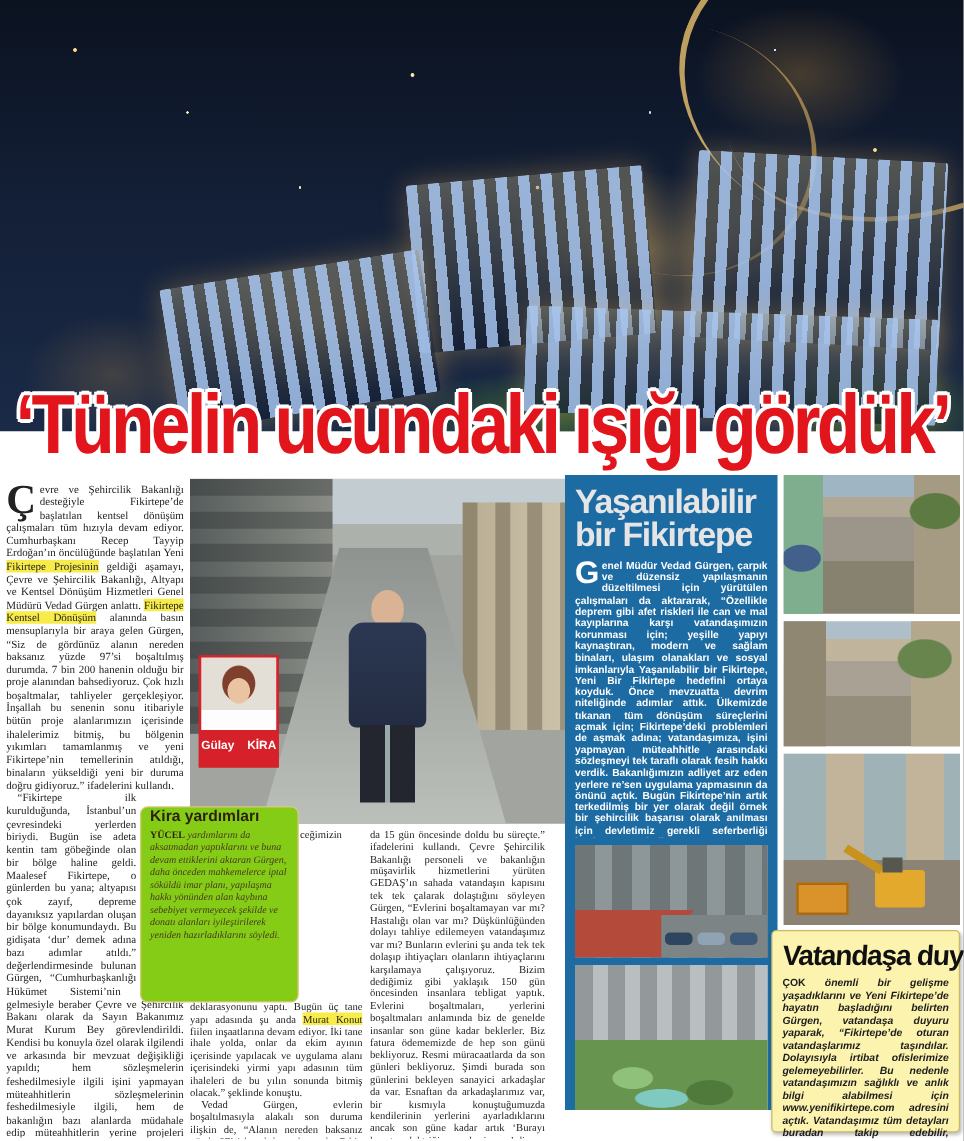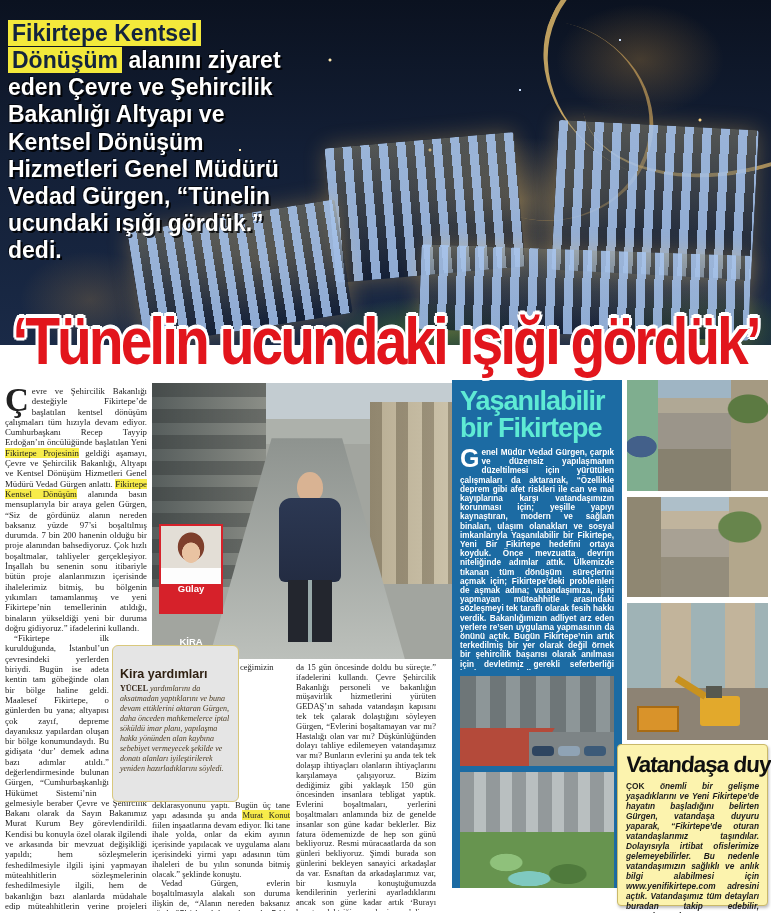--- a/index.html
+++ b/index.html
@@ -65,31 +65,31 @@
   .mp-man{position:absolute;left:50%;bottom:6%;width:64px;height:170px;transform:translateX(-50%);}
   .mp-head{position:absolute;left:50%;top:0;width:26px;height:30px;transform:translateX(-50%);border-radius:50% 50% 45% 45%;background:#d9b393;}
   .mp-body{position:absolute;left:50%;top:26px;width:62px;height:84px;transform:translateX(-50%);border-radius:12px 12px 6px 6px;background:linear-gradient(180deg,#2c3853,#232c42);}
   .mp-legs{position:absolute;left:50%;top:108px;width:44px;height:62px;transform:translateX(-50%);background:linear-gradient(90deg,#23262e 46%,#9aa 46% 54%,#23262e 54%);}
   
   .byline-card{position:absolute;left:159px;top:524px;width:60px;height:86px;background:#d6212a;border:2px solid #d6212a;z-index:7;}
   .byl-photo{width:100%;height:58px;background:
       radial-gradient(15px 17px at 50% 46%, #e9c3a2 58%, transparent 62%),
       radial-gradient(22px 24px at 50% 36%, #7e3f2c 58%, transparent 62%),
       linear-gradient(180deg,#e3ded6 0 72%,#fdfdfd 72%);}
-  .byl-name{height:26px;display:flex;flex-direction:column;align-items:center;justify-content:flex-start;
-      font-family:"Liberation Sans",sans-serif;font-weight:bold;font-size:9.5px;line-height:10px;color:#fff;gap:43px;}
+  .byl-name{height:26px;display:flex;flex-direction:row;align-items:center;justify-content:space-between;
+      font-family:"Liberation Sans",sans-serif;font-weight:bold;font-size:9.5px;line-height:10px;color:#fff;}
   
   .kira-box{position:absolute;left:112px;top:645px;width:127px;height:157px;z-index:6;box-sizing:border-box;
-    background:#e5e5e5;border:1px solid #d9c87c;border-radius:6px;padding:21px 7px;}
+    background:#84cc16;border:1px solid #d9c87c;border-radius:6px;padding:0 7px;}
   .kira-title{font-family:"Liberation Sans",sans-serif;font-weight:bold;font-size:12.5px;color:#2e1f10;margin-bottom:3px;}
   .kira-body{font-size:8px;line-height:10px;font-style:italic;color:#4a3a20;text-align:left;}
   .kira-body .lead{font-style:normal;font-weight:bold;color:#2e1f10;}
   
   .blue-panel{position:absolute;left:452px;top:380px;width:170px;height:508px;background:#1c6ba3;box-sizing:border-box;padding:6px 8px;}
-  .bp-title{font-family:"Liberation Sans",sans-serif;font-weight:bold;font-size:27px;line-height:27px;letter-spacing:-1px;color:#5eead4;margin:2px 0 6px 0;}
+  .bp-title{font-family:"Liberation Sans",sans-serif;font-weight:bold;font-size:27px;line-height:27px;letter-spacing:-1px;color:#e5e5e5;margin:2px 0 6px 0;}
   .bp-body{font-family:"Liberation Sans",sans-serif;font-weight:bold;font-size:8.2px;line-height:9.2px;color:#fff;text-align:justify;height:222px;overflow:hidden;}
   .bp-drop{float:left;font-size:25px;line-height:20px;padding-right:2px;}
   .render{position:relative;width:154px;overflow:hidden;margin-top:6px;}
   .render1{height:90px;background:
       repeating-linear-gradient(90deg,#6e7678 0 16px,#8d9698 16px 30px),
       linear-gradient(180deg,#b9c7cc,#9aa3a4);}
   .r1-path{position:absolute;left:-12px;bottom:0;width:62%;height:42%;background:#b44a3a;transform:skewX(-32deg);}
   .r1-road{position:absolute;right:0;bottom:0;width:55%;height:38%;background:#7d8486;}
   .r1-car{position:absolute;bottom:10px;width:22px;height:10px;border-radius:4px;background:#3c5a78;}
   .r1-car.c1{right:8px;} .r1-car.c2{right:34px;background:#8fa3b5;} .r1-car.c3{right:60px;background:#2e4560;}
@@ -137,21 +137,20 @@
     <div class="hero-dots"></div>
     <div class="arc a1"></div>
     <div class="arc a2"></div>
     <div class="arc a3"></div>
     <div class="towers t1"></div>
     <div class="towers t2"></div>
     <div class="towers t3"></div>
     <div class="towers t4"></div>
   </div>
 
-  <div class="kicker"><span class="hl-k">Fikirtepe Kentsel Dönüşüm</span><span> alanını ziyaret eden Çevre ve Şehircilik Bakanlığı Altyapı ve Kentsel Dönüşüm Hizmetleri Genel Müdürü Vedad Gürgen, “Tünelin ucundaki ışığı gördük.” dedi.</span></div>
 
   <div class="headline">‘Tünelin ucundaki ışığı gördük’</div>
 
   <div class="col col1">
     <span class="dropcap">Ç</span><span>evre ve Şehircilik Bakanlığı desteğiyle Fikirtepe’de başlatılan kentsel dönüşüm çalışmaları tüm hızıyla devam ediyor. Cumhurbaşkanı Recep Tayyip Erdoğan’ın öncülüğünde başlatılan Yeni </span><span class="hl-y">Fikirtepe Projesinin</span><span> geldiği aşamayı, Çevre ve Şehircilik Bakanlığı, Altyapı ve Kentsel Dönüşüm Hizmetleri Genel Müdürü Vedad Gürgen anlattı. </span><span class="hl-y">Fikirtepe Kentsel Dönüşüm</span><span> alanında basın mensuplarıyla bir araya gelen Gürgen, “Siz de gördünüz alanın nereden baksanız yüzde 97’si boşaltılmış durumda. 7 bin 200 hanenin olduğu bir proje alanından bahsediyoruz. Çok hızlı boşaltmalar, tahliyeler gerçekleşiyor. İnşallah bu senenin sonu itibariyle bütün proje alanlarımızın içerisinde ihalelerimiz bitmiş, bu bölgenin yıkımları tamamlanmış ve yeni Fikirtepe’nin temellerinin atıldığı, binaların yükseldiği yeni bir duruma doğru gidiyoruz.” ifadelerini kullandı.</span>
     <span class="para"><span class="sp-r"></span><span>“Fikirtepe ilk kurulduğunda, İstanbul’un çevresindeki yerlerden biriydi. Bugün ise adeta kentin tam göbeğinde olan bir bölge haline geldi. Maalesef Fikirtepe, o günlerden bu yana; altyapısı çok zayıf, depreme dayanıksız yapılardan oluşan bir bölge konumundaydı. Bu gidişata ‘dur’ demek adına bazı adımlar atıldı.” değerlendirmesinde bulunan Gürgen, “Cumhurbaşkanlığı Hükümet Sistemi’nin gündeme gelmesiyle beraber Çevre ve Şehircilik Bakanı olarak da Sayın Bakanımız Murat Kurum Bey görevlendirildi. Kendisi bu konuyla özel olarak ilgilendi ve arkasında bir mevzuat değişikliği yapıldı; hem sözleşmelerin feshedilmesiyle ilgili işini yapmayan müteahhitlerin sözleşmelerinin feshedilmesiyle ilgili, hem de bakanlığın bazı alanlarda müdahale edip müteahhitlerin yerine projeleri teslim edip, hak sahiplerine vermesiyle ilgili. Fikirtepe’de yaklaşık yedi ay öncesinden hak sahipleri ve müteahhitlerle sahada yapılan toplantılarda sayın bakanımız bütün tarafları dinledikten sonra sayın cumhurbaşkanımızın da talimatlarını alarak Fikirtepe’deki projeyi Çevre ve Şehircilik Bakanlığı olarak bizim yürüte-</span></span>
   </div>
 
   <div class="man-photo">
     <div class="mp-bld-l"></div>

